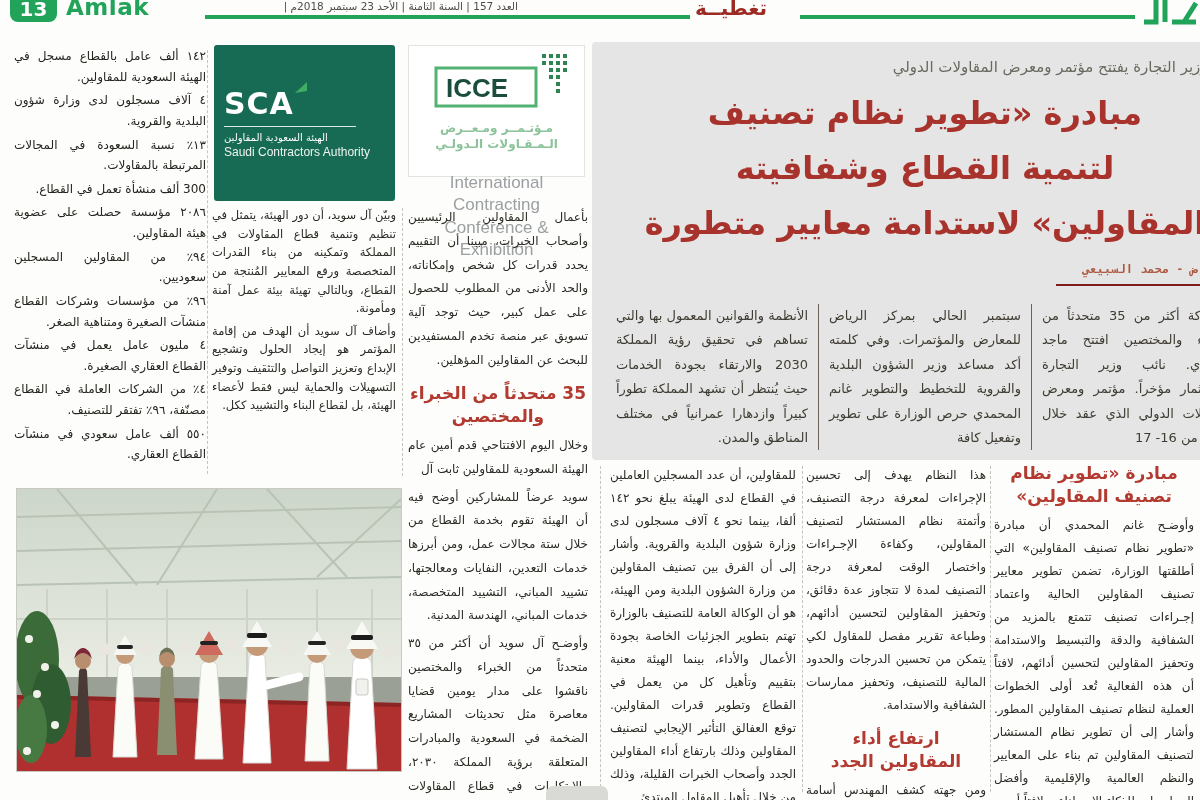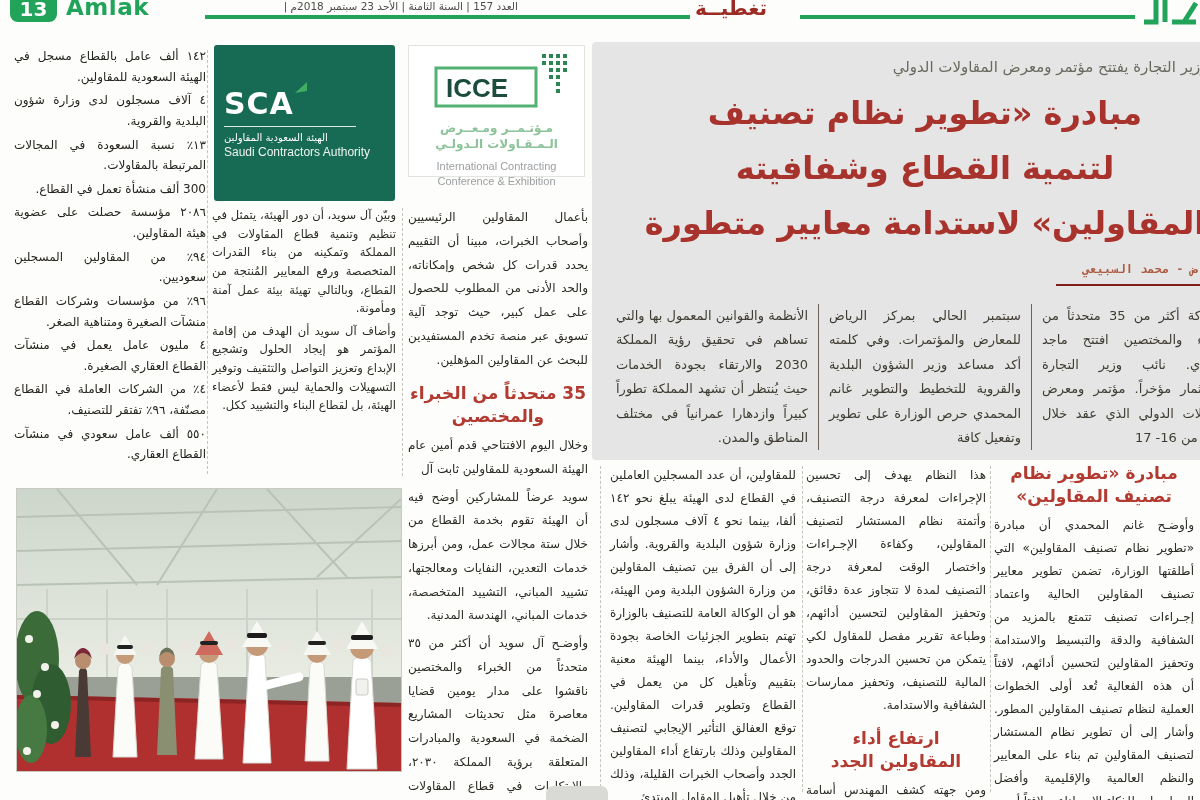--- a/index.html
+++ b/index.html
@@ -25,21 +25,21 @@
   .sca-box{left:214px;top:45px;width:181px;height:156px;background:#176a53;border-radius:3px;
            color:#fff;box-sizing:border-box;padding:44px 16px 0 10px;}
   .sca-acronym{font-size:30px;font-weight:bold;letter-spacing:1px;line-height:1;position:relative;display:inline-block;}
   .sca-leaf{position:absolute;right:-14px;top:-7px;}
   .sca-divider{width:132px;height:1px;background:rgba(255,255,255,.85);margin:7px 0 5px;}
   .sca-ar{font-size:10px;letter-spacing:1px;direction:rtl;text-align:left;width:140px;}
   .sca-en{font-size:12px;margin-top:2px;color:#eef5f1;font-family:"Liberation Sans",sans-serif;}
   .icce-box{left:408px;top:45px;width:177px;height:132px;background:#fff;border:1px solid #e3e3df;
             box-sizing:border-box;text-align:center;padding-top:6px;}
   .icce-ar{color:#8cc39a;font-weight:bold;font-size:12px;line-height:1.35;direction:rtl;letter-spacing:1px;}
-  .icce-en{color:#9b9fa2;font-size:11px;line-height:1.3;margin-top:7px;font-family:"Liberation Sans",sans-serif;}
+  .icce-en{color:#9b9fa2;font-size:17px;line-height:1.3;margin-top:20px;font-family:"Liberation Sans",sans-serif;}
   
   .tcol{direction:rtl;text-align:justify;font-size:12px;line-height:1.92;color:#2c2a25;}
   .tcol p{margin:0 0 4px;}
   .subhead{color:#b23a31;font-weight:bold;font-size:17px;text-align:center;line-height:1.35;
            margin:10px 0 6px;direction:rtl;}
   
   .article-box{left:592px;top:42px;width:666px;height:418px;background:#e5e5e5;border-radius:4px;}
   .kicker{position:absolute;top:16px;right:18px;left:18px;text-align:right;font-size:15px;
           color:#6a695e;direction:rtl;}
   .headline{position:absolute;top:44px;left:12px;right:12px;text-align:center;direction:rtl;

